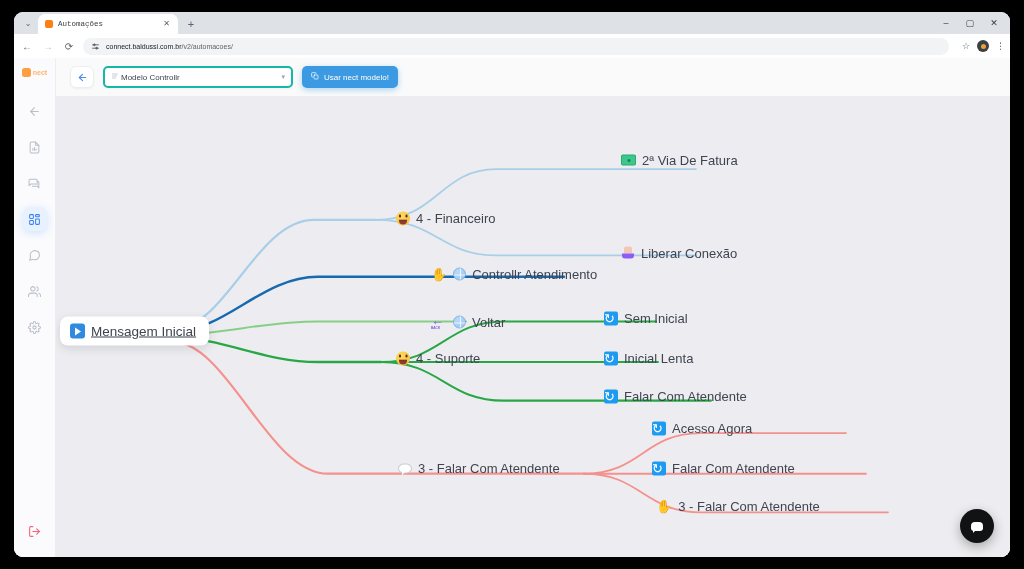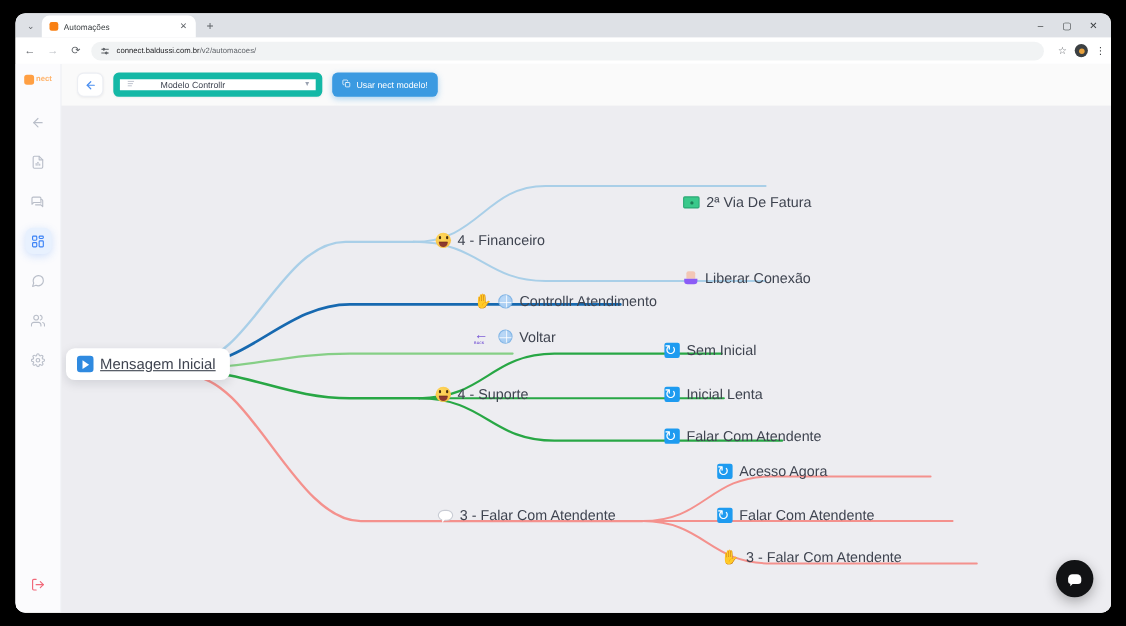--- a/index.html
+++ b/index.html
@@ -54,20 +54,21 @@
   .tab-favicon {
     width: 8px; height: 8px;
     background: #f98013;
     border-radius: 2px;
     flex: none;
   }
   .tab-title {
     font-size: 7.5px; color: #3c4043;
     white-space: nowrap; overflow: hidden; text-overflow: ellipsis;
     flex: 1;
+    font-family: Liberation Mono, monospace;
   }
   .tab-close { font-size: 8px; color: #5f6368; line-height: 1; padding: 0 2px; }
   .newtab {
     width: 18px; height: 18px; margin-left: 4px; margin-bottom: 1px;
     display: flex; align-items: center; justify-content: center;
     color: #5f6368; font-size: 11px;
   }
   .wincontrols {
     position: absolute; right: 4px; top: 2px;
     display: flex; gap: 0px; align-items: center;
@@ -163,25 +164,25 @@
     background: #fff;
     border: 1px solid #eceef3;
     border-radius: 6px;
     display: flex; align-items: center; justify-content: center;
     color: #4a8ef0; font-size: 11px;
     box-shadow: 0 1px 2px rgba(16,24,40,.05);
   }
   .tb-select {
     width: 190px; height: 22px;
     background: #fff;
-    border: 6px solid #14b8a6;
+    border: 2px solid #14b8a6;
     border-radius: 5px;
     display: flex; align-items: center;
     padding: 0 6px;
-    gap: 23px;
+    gap: 2px;
     box-shadow: 0 1px 2px rgba(16,24,40,.04);
   }
   .tb-select .sel-icon { color: #b6bcc8; font-size: 8px; }
   .tb-select .sel-label { flex: 1; font-size: 8px; color: #3f4451; }
   .tb-select .sel-arrows { color: #9aa2b1; font-size: 7px; line-height: 6px; text-align: center; }
   .tb-cta {
     height: 22px;
     background: #3b9ae1;
     border-radius: 5px;
     display: flex; align-items: center;
@@ -453,37 +454,37 @@
           <div class="node root" style="left:4px; top:235px;">
             <span class="emo gl gl-play"></span>
             <span>Mensagem Inicial</span>
           </div>
 
           <div class="node" style="left:340px; top:122px;">
             <span class="emo gl gl-grin"></span>
             <span>4 - Financeiro</span>
           </div>
 
-          <div class="node" style="left:565px; top:88px;">
+          <div class="node" style="left:565px; top:64px;">
             <span class="emo gl gl-money"></span>
             <span>2ª Via De Fatura</span>
           </div>
 
           <div class="node" style="left:565px; top:157px;">
             <span class="emo gl gl-plug"></span>
             <span>Liberar Conexão</span>
           </div>
 
           <div class="node" style="left:375px; top:178px;">
             <span class="emo gl-hand">✋</span>
             <span class="emo gl gl-globe"></span>
             <span>Controllr Atendimento</span>
           </div>
 
-          <div class="node" style="left:375px; top:210px;">
+          <div class="node" style="left:375px; top:226px;">
             <span class="emo gl gl-back"></span>
             <span class="emo gl gl-globe"></span>
             <span>Voltar</span>
           </div>
 
           <div class="node" style="left:340px; top:262px;">
             <span class="emo gl gl-grin"></span>
             <span>4 - Suporte</span>
           </div>
 

